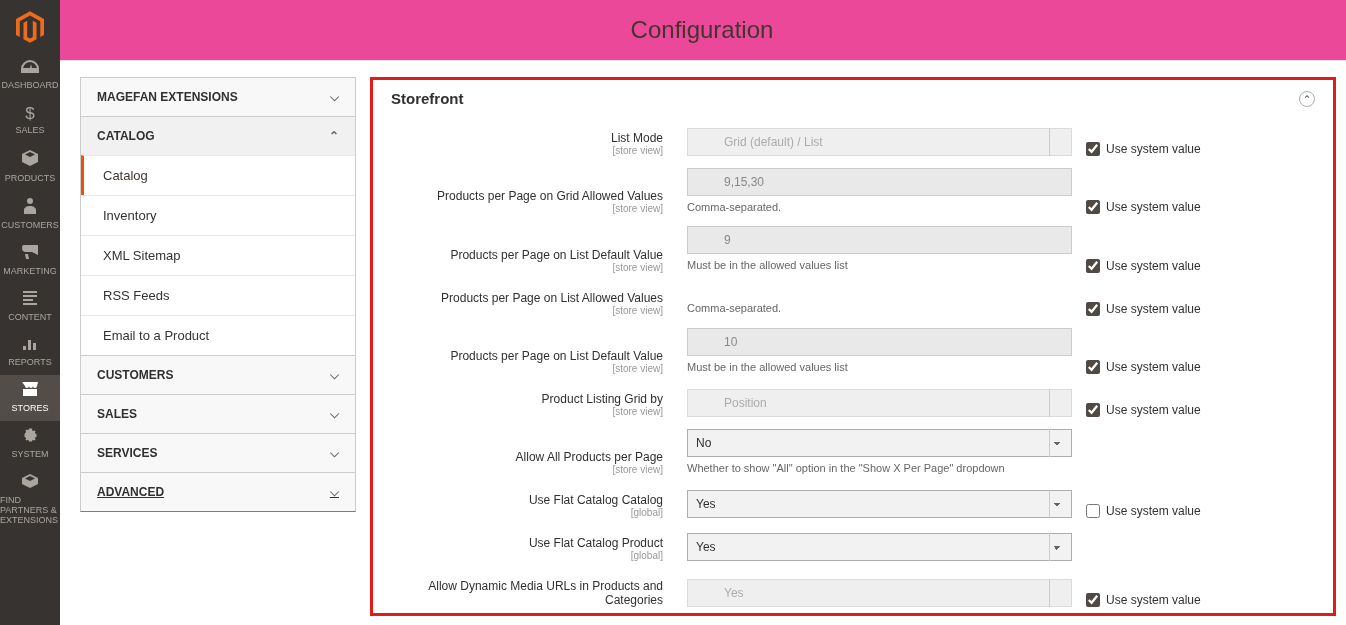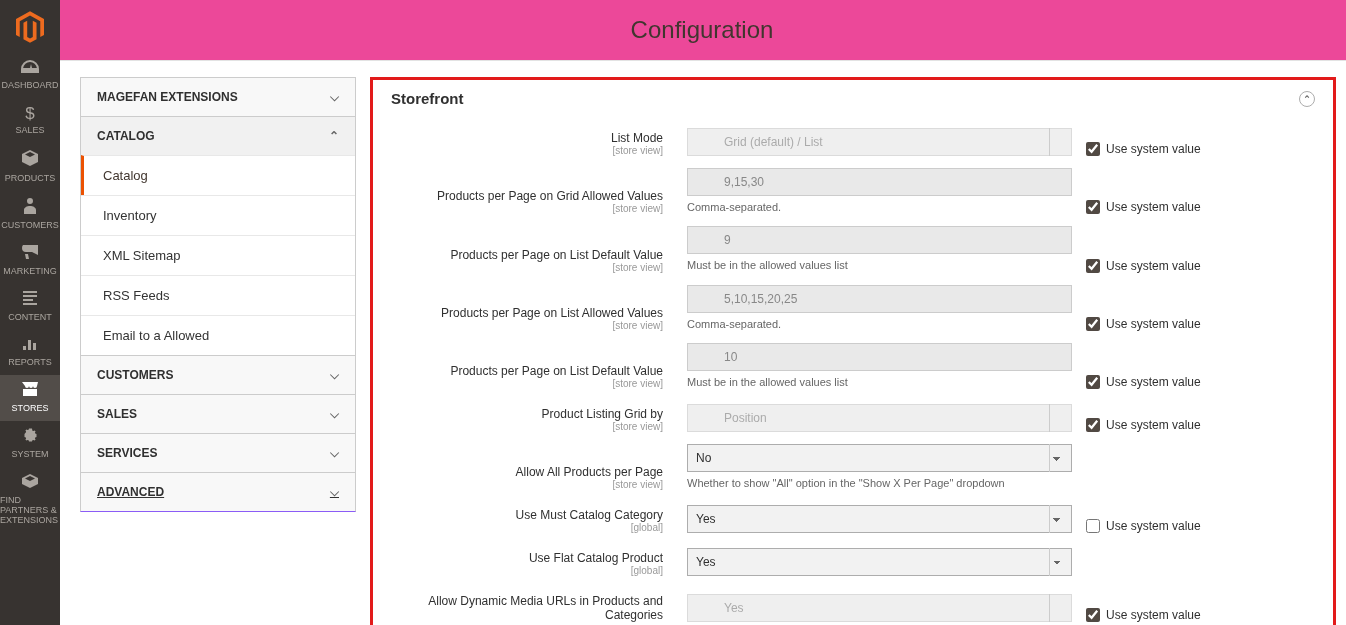--- a/index.html
+++ b/index.html
@@ -138,21 +138,21 @@
         </div>
         <div class="tab-section">
           <div class="tab-head open">
               <span>CATALOG</span>
               <span class="chev">⌃</span>
             </div>
           <div class="tab-sub active">Catalog</div>
           <div class="tab-sub">Inventory</div>
           <div class="tab-sub">XML Sitemap</div>
           <div class="tab-sub">RSS Feeds</div>
-          <div class="tab-sub">Email to a Allowed</div>
+          <div class="tab-sub">Email to a Product</div>
         </div>
         <div class="tab-section">
             <div class="tab-head">
               <span>CUSTOMERS</span>
               <span class="chev">⌵</span>
             </div>
           </div>
         <div class="tab-section">
             <div class="tab-head">
               <span>SALES</span>
@@ -205,21 +205,21 @@
             <div class="field-label"><span>Products per Page on List Default Value</span><span class="scope">[store view]</span></div>
             <div class="field-ctrl"><input type="text" disabled="" value="9" style=""><div class="help">Must be in the allowed values list</div></div>
             <label class="field-chk">
                   <input type="checkbox" checked="" style="">
                   <span>Use system value</span>
                 </label>
           </div>
 
           <div class="field-row">
             <div class="field-label"><span>Products per Page on List Allowed Values</span><span class="scope">[store view]</span></div>
-            <div class="field-ctrl"><input type="text" disabled="" value="5,10,15,20,25" style=""><div class="help">Comma-separated.</div></div>
+            <div class="field-ctrl"><div class="help">Comma-separated.</div></div>
             <label class="field-chk">
                   <input type="checkbox" checked="" style="">
                   <span>Use system value</span>
                 </label>
           </div>
 
           <div class="field-row">
             <div class="field-label"><span>Products per Page on List Default Value</span><span class="scope">[store view]</span></div>
             <div class="field-ctrl"><input type="text" disabled="" value="10" style=""><div class="help">Must be in the allowed values list</div></div>
             <label class="field-chk">
@@ -245,21 +245,21 @@
                   <div class="sel-wrap"><select><option>No</option></select></div>
                   <div class="help">Whether to show "All" option in the "Show X Per Page" dropdown</div>
                 </div>
             <label class="field-chk" style="visibility:hidden">
                   <input type="checkbox" style="">
                   <span>Use system value</span>
                 </label>
           </div>
 
           <div class="field-row">
-            <div class="field-label"><span>Use Must Catalog Category</span><span class="scope">[global]</span></div>
+            <div class="field-label"><span>Use Flat Catalog Catalog</span><span class="scope">[global]</span></div>
             <div class="field-ctrl">
                   <div class="sel-wrap"><select><option>Yes</option></select></div>
                 </div>
             <label class="field-chk">
                   <input type="checkbox" style="">
                   <span>Use system value</span>
                 </label>
           </div>
 
           <div class="field-row">

